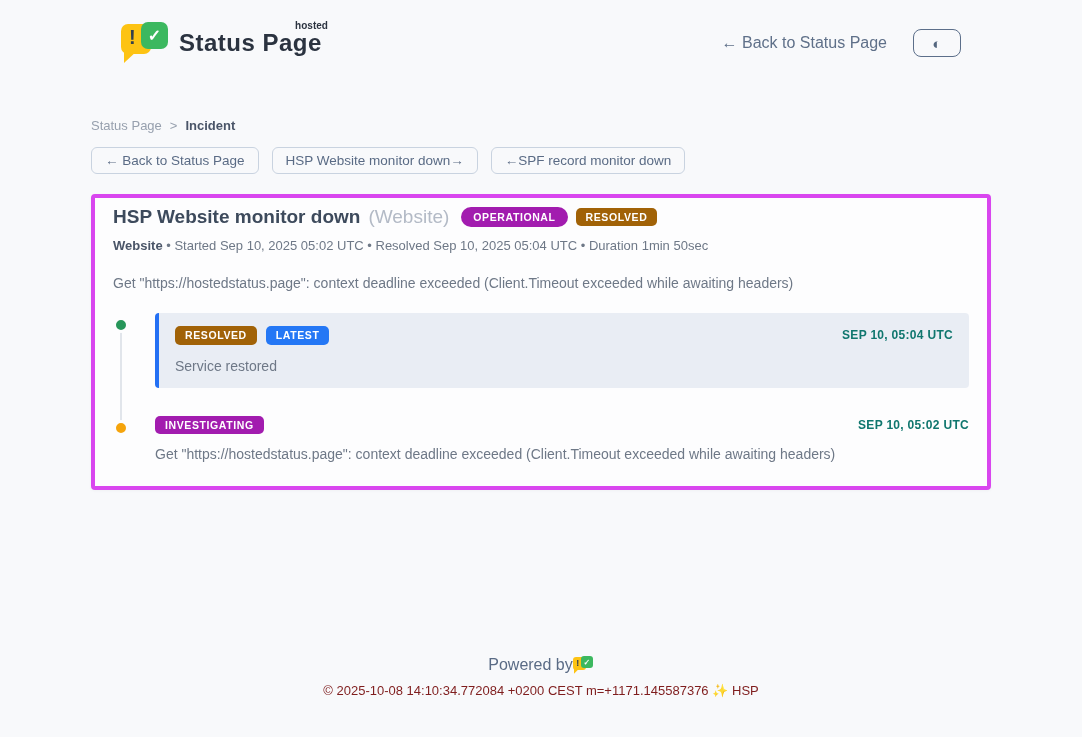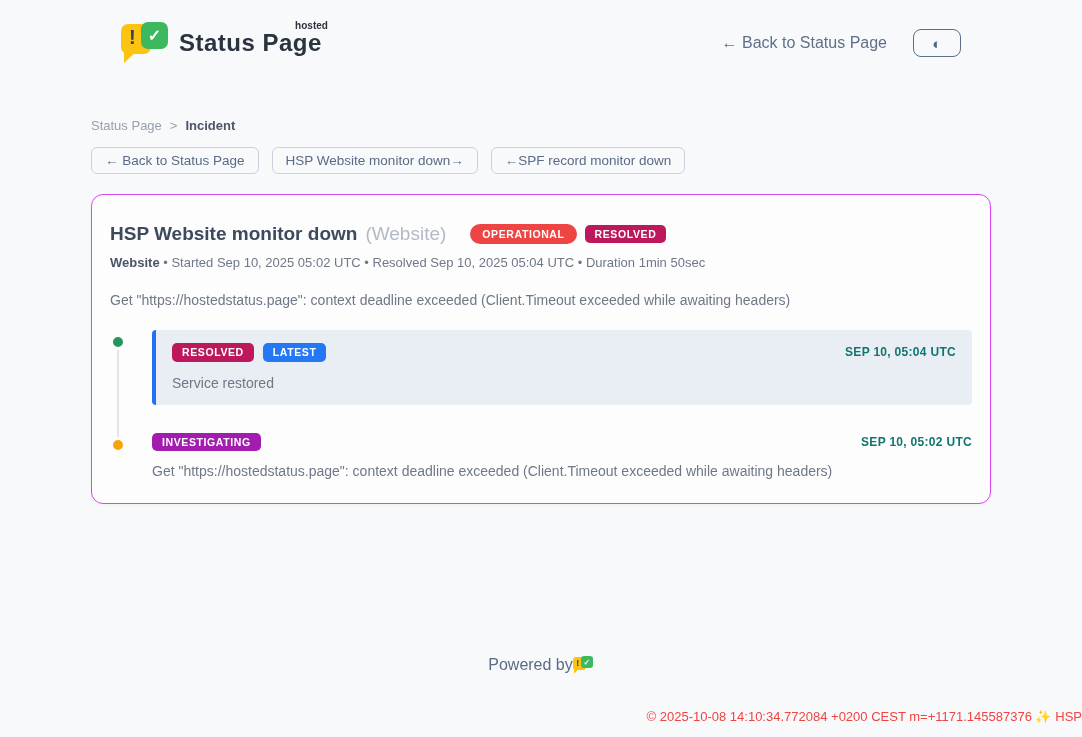--- a/index.html
+++ b/index.html
@@ -55,33 +55,33 @@
   .page-title { font-size:22px; font-weight:700; color:#3d4a5c; letter-spacing:0.2px; }
   .nav-buttons { display:flex; gap:13px; }
   .nav-btn {
     border:1px solid #c9d3e0; border-radius:6px; background:transparent;
     color:#5a6b85; font-size:13.5px; padding:5px 13px; cursor:pointer;
     font-family:"Liberation Sans", sans-serif; white-space:nowrap;
   }
 
   
   .card {
-    margin-top:20px; background:#fdfdfe; border:1px solid #d946ef;
-    border-radius:12px; padding:28px 18px 24px 18px;
+    margin-top:20px; background:#fdfdfe; border:4px solid #d946ef;
+    border-radius:4px; padding:8px 18px 24px 18px;
     box-shadow:0 1px 3px rgba(40,50,70,0.04);
   }
   .card-title-row { display:flex; align-items:center; gap:8px; }
   .card-title { font-size:19px; font-weight:700; color:#3d4a5c; }
   .card-component { font-size:19px; font-weight:400; color:#b3bac6; }
   .badge {
     display:inline-block; color:#fff; font-weight:700; font-size:10.5px;
     letter-spacing:0.6px; padding:4px 10px; border-radius:5px; line-height:1;
   }
-  .badge-operational { background:#ef4444; border-radius:999px; padding:5px 12px; margin-left:16px; }
-  .badge-resolved { background:#be185d; }
+  .badge-operational { background:#a21caf; border-radius:999px; padding:5px 12px; margin-left:4px; }
+  .badge-resolved { background:#a16207; }
   .badge-latest { background:#2477f5; }
   .badge-investigating { background:#a21caf; }
   .meta-line { margin-top:10px; font-size:13px; color:#6e7887; }
   .meta-line b { color:#4a5568; font-weight:700; }
   .description { margin-top:22px; font-size:14px; color:#6e7887; }
 
   
   .timeline { position:relative; margin-top:22px; }
   .t-line { position:absolute; left:7px; top:16px; width:2px; height:96px; background:#e1e5eb; }
   .t-entry { position:relative; margin-left:42px; }
@@ -102,21 +102,21 @@
   .t-entry-plain .t-msg { margin-top:12px; }
 
   
   .footer { position:absolute; left:0; right:0; top:655px; text-align:center; }
   .powered { display:flex; align-items:center; justify-content:center; font-size:16px; color:#5a6b85; }
   .mini-logo { position:relative; width:21px; height:20px; display:inline-block; }
   .ml-yellow { position:absolute; left:0; top:2px; width:13px; height:13px; background:#fdc313; border-radius:3px; }
   .ml-tail { position:absolute; left:1px; top:13px; width:6px; height:6px; background:#fdc313; clip-path:polygon(0 0,100% 0,0 100%); }
   .ml-excl { position:absolute; left:3.5px; top:3.5px; font-size:9px; font-weight:800; color:#33404d; line-height:1; }
   .ml-green { position:absolute; left:8px; top:1px; width:12px; height:12px; background:#3cb85f; border-radius:3px; display:flex; align-items:center; justify-content:center; color:#fff; font-size:8px; font-weight:800; }
-  .copyright { margin-top:34px; font-size:13px; color:#ef4444;text-align:right; }
+  .copyright { margin-top:8px; font-size:13px; color:#7f1d1d; }
 </style>
 </head>
 <body>
 
 <div class="header">
   <div class="logo">
     <span class="logo-icon">
       <span class="li-yellow"></span>
       <span class="li-tail"></span>
       <span class="li-excl">!</span>

